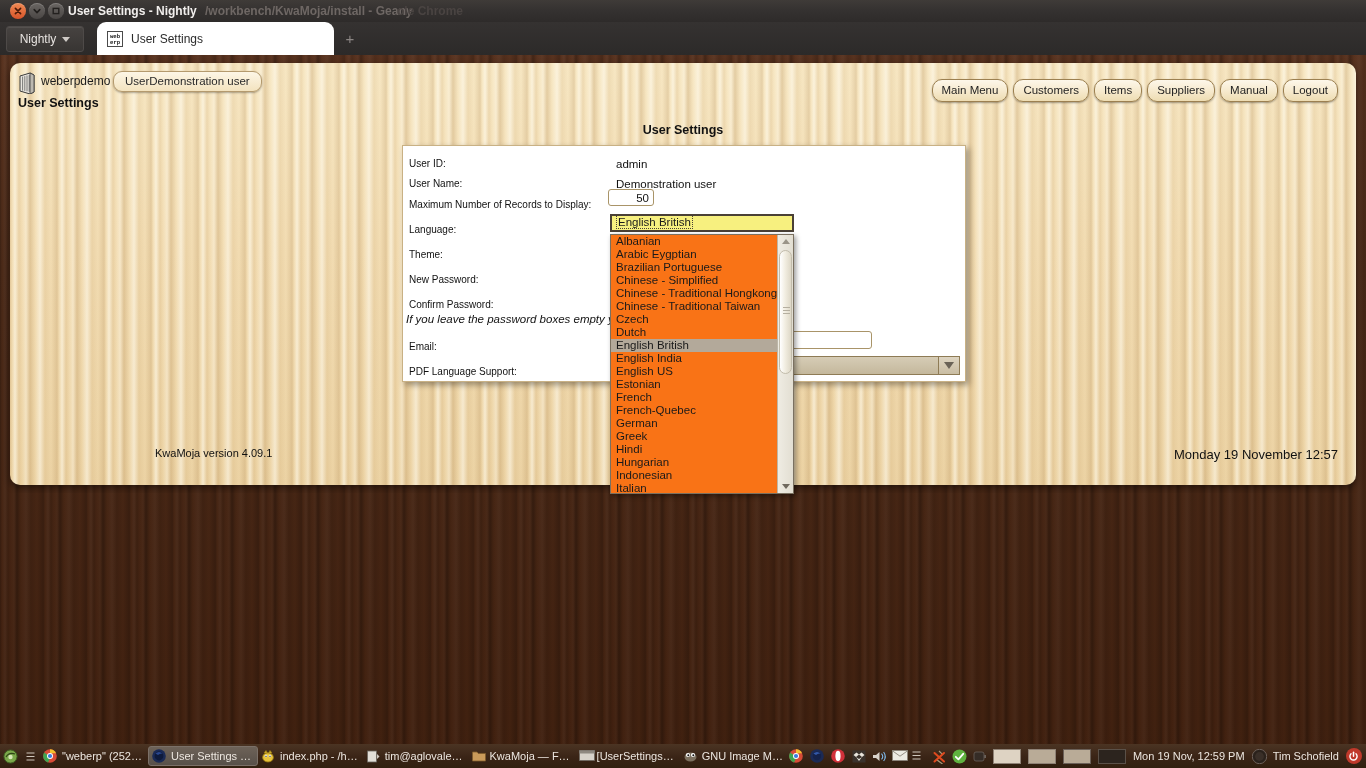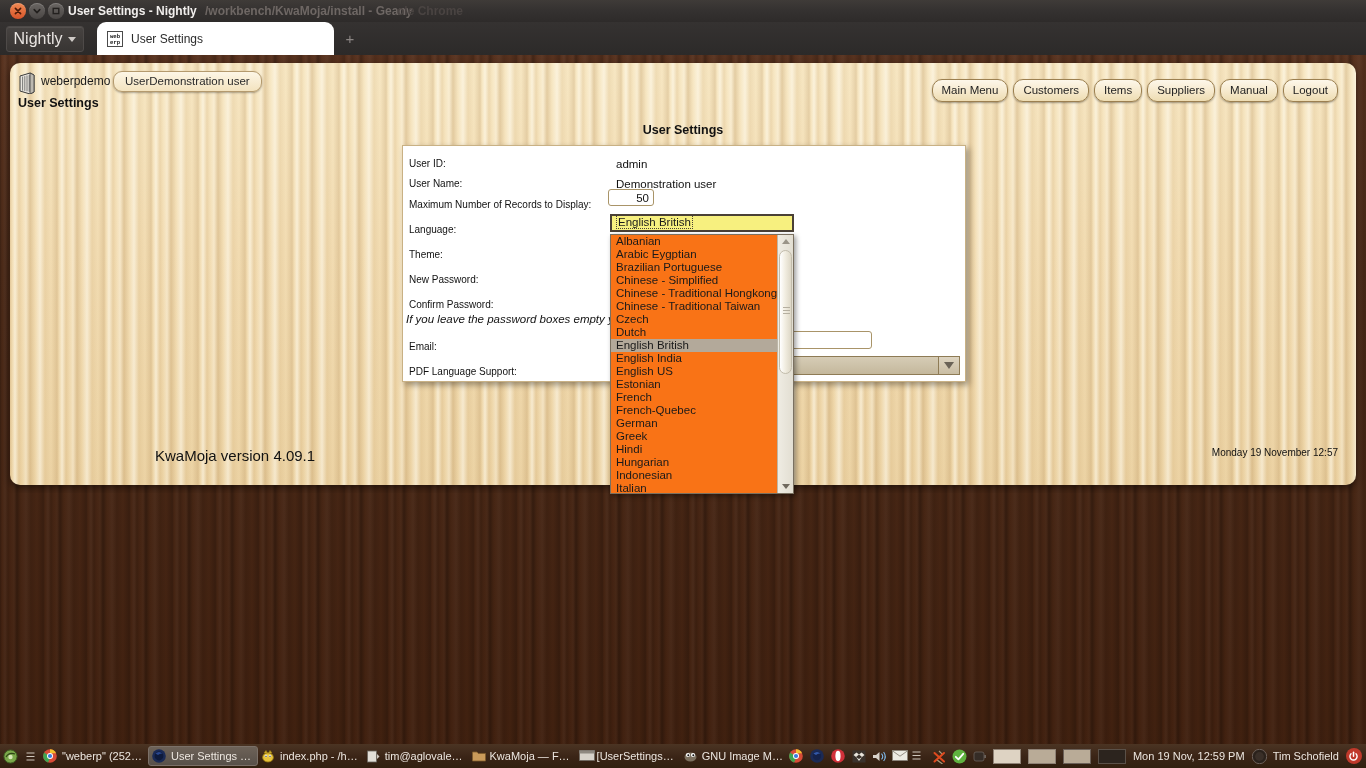--- a/index.html
+++ b/index.html
@@ -73,21 +73,21 @@
     background: linear-gradient(180deg, #353231 0%, #2c2a29 100%);
   }
   .appmenu {
     position: absolute;
     left: 6px; top: 4px;
     width: 76px; height: 24px;
     border: 1px solid #4e4a48;
     border-radius: 3px;
     background: linear-gradient(180deg,#474341,#383533);
     color: #e8e4e1;
-    font-size: 16px;
+    font-size: 12px;
     display: flex; align-items: center; justify-content: center; gap: 6px;
     box-shadow: inset 0 1px 0 rgba(255,255,255,0.08);
   }
   .caret-down {
     width: 0; height: 0;
     border-left: 4px solid transparent;
     border-right: 4px solid transparent;
     border-top: 5px solid #cfcac6;
   }
   .browser-tab {
@@ -376,25 +376,25 @@
     font-weight: bold;
     letter-spacing: 0.5px;
     background: linear-gradient(180deg,#f3b64a,#c87a18);
     -webkit-background-clip: text;
     background-clip: text;
     color: #d89a35;
     text-shadow: 1px 1px 0 #fff7e2, -1px -1px 0 #9a6410;
   }
   .ver-text {
     position: absolute; left: 155px; top: 447px;
-    font-size: 15px; color: #111;
+    font-size: 11px; color: #111;
   }
   .date-text {
     position: absolute; right: 28px; top: 447px;
-    font-size: 10px; color: #111;
+    font-size: 13px; color: #111;
   }
 
   
   #taskbar {
     position: absolute;
     left: 0; bottom: 0;
     width: 1366px; height: 24px;
     background: linear-gradient(180deg,#4b3423 0%, #3a2416 55%, #31200f 100%);
     display: flex;
     align-items: center;

